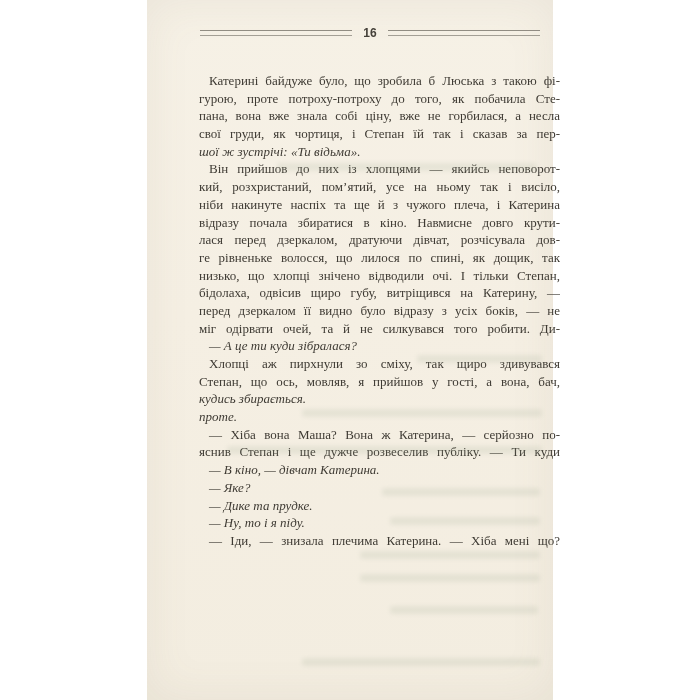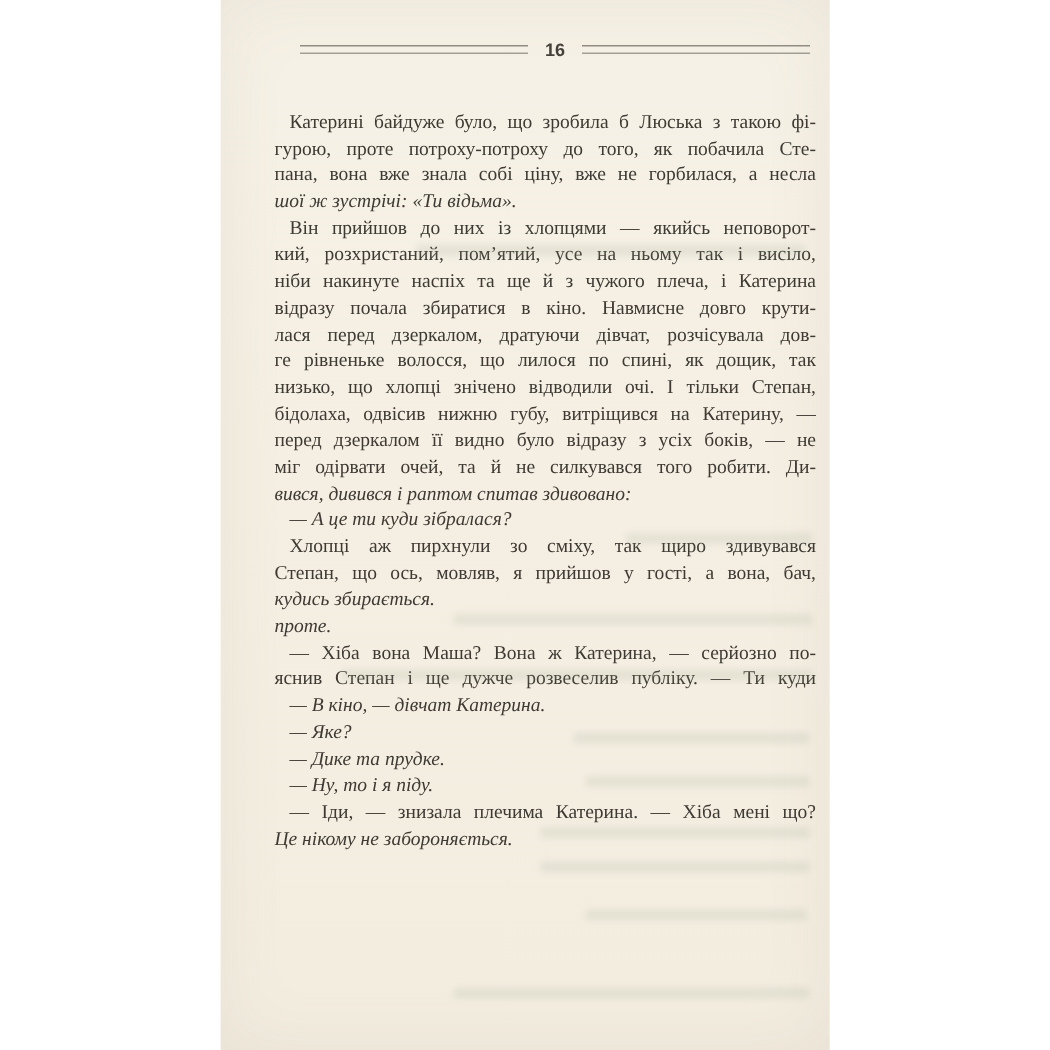--- a/index.html
+++ b/index.html
@@ -17,21 +17,21 @@
     flex:1;height:4px;
     border-top:1px solid rgba(128,124,115,0.85);
     border-bottom:1px solid rgba(128,124,115,0.7);
   }
   .pagenum{
     flex:0 0 auto;margin:17px 11px;
     font-family:"Liberation Sans","DejaVu Sans",sans-serif;
     font-size:12px;font-weight:700;color:#45413a;line-height:14px;
   }
   .text-block{
-    position:absolute;left:36px;top:72px;width:361px;
+    position:absolute;left:52px;top:72px;width:361px;
     font-family:"Liberation Serif","DejaVu Serif",serif;
     font-size:13px;line-height:17.7px;color:#3e3a33;
     text-rendering:optimizeLegibility;
   }
   .para{margin:0;}
   .line{
     height:17.7px;overflow:hidden;
     text-align:justify;text-align-last:justify;
     white-space:normal;
   }
@@ -53,34 +53,34 @@
       <div class="rule"></div>
       <div class="pagenum">16</div>
       <div class="rule"></div>
     </div>
 
     <div class="text-block">
         <div class="para">
           <div class="line first">Катерині байдуже було, що зробила б Люська з такою фі-</div>
           <div class="line">гурою, проте потроху-потроху до того, як побачила Сте-</div>
           <div class="line">пана, вона вже знала собі ціну, вже не горбилася, а несла</div>
+          <div class="line">свої груди, як чортиця, і Степан їй так і сказав за пер-</div>
           <div class="line end">шої ж зустрічі: «Ти відьма».</div>
         </div>
         <div class="para">
           <div class="line first">Він прийшов до них із хлопцями — якийсь неповорот-</div>
           <div class="line">кий, розхристаний, пом’ятий, усе на ньому так і висіло,</div>
           <div class="line">ніби накинуте наспіх та ще й з чужого плеча, і Катерина</div>
           <div class="line">відразу почала збиратися в кіно. Навмисне довго крути-</div>
           <div class="line">лася перед дзеркалом, дратуючи дівчат, розчісувала дов-</div>
           <div class="line">ге рівненьке волосся, що лилося по спині, як дощик, так</div>
           <div class="line">низько, що хлопці знічено відводили очі. І тільки Степан,</div>
-          <div class="line">бідолаха, одвісив нижню губу, витріщився на Катерину, —</div>
+          <div class="line">бідолаха, одвісив щиро губу, витріщився на Катерину, —</div>
           <div class="line">перед дзеркалом її видно було відразу з усіх боків, — не</div>
           <div class="line">міг одірвати очей, та й не силкувався того робити. Ди-</div>
-          <div class="line end">вився, дивився і раптом спитав здивовано:</div>
         </div>
         <div class="para">
           <div class="line first end">— А це ти куди зібралася?</div>
         </div>
         <div class="para">
           <div class="line first">Хлопці аж пирхнули зо сміху, так щиро здивувався</div>
           <div class="line">Степан, що ось, мовляв, я прийшов у гості, а вона, бач,</div>
           <div class="line end">кудись збирається.</div>
         </div>
         <div class="para">
@@ -97,21 +97,20 @@
           <div class="line first end">— Яке?</div>
         </div>
         <div class="para">
           <div class="line first end">— Дике та прудке.</div>
         </div>
         <div class="para">
           <div class="line first end">— Ну, то і я піду.</div>
         </div>
         <div class="para">
           <div class="line first">— Іди, — знизала плечима Катерина. — Хіба мені що?</div>
-          <div class="line end">Це нікому не забороняється.</div>
         </div>
       </div>
 
     <div class="ghost" style="left:130px;top:163px;width:260px;"></div>
     <div class="ghost" style="left:270px;top:355px;width:125px;"></div>
     <div class="ghost" style="left:155px;top:409px;width:240px;"></div>
     <div class="ghost" style="left:80px;top:446px;width:315px;"></div>
     <div class="ghost" style="left:235px;top:488px;width:158px;"></div>
     <div class="ghost" style="left:243px;top:517px;width:150px;"></div>
     <div class="ghost" style="left:213px;top:551px;width:180px;"></div>

